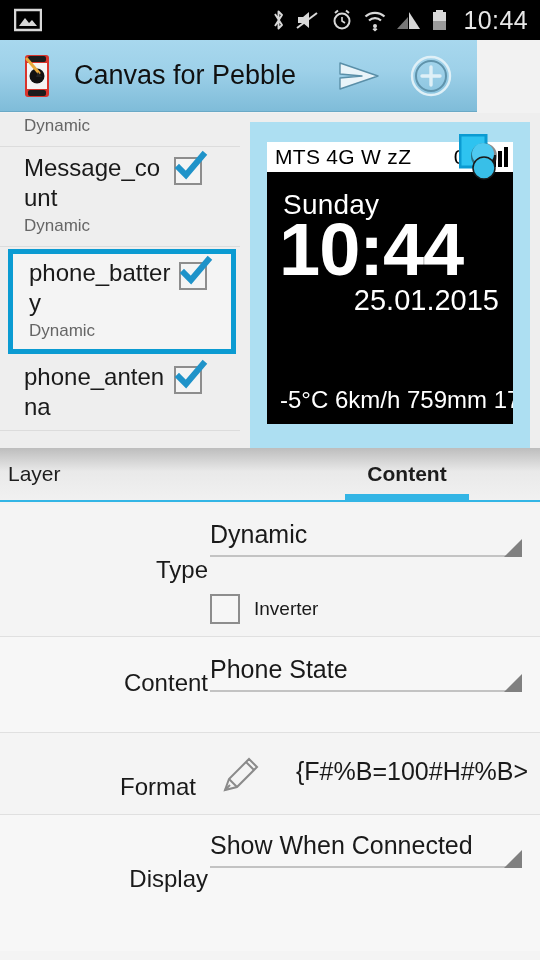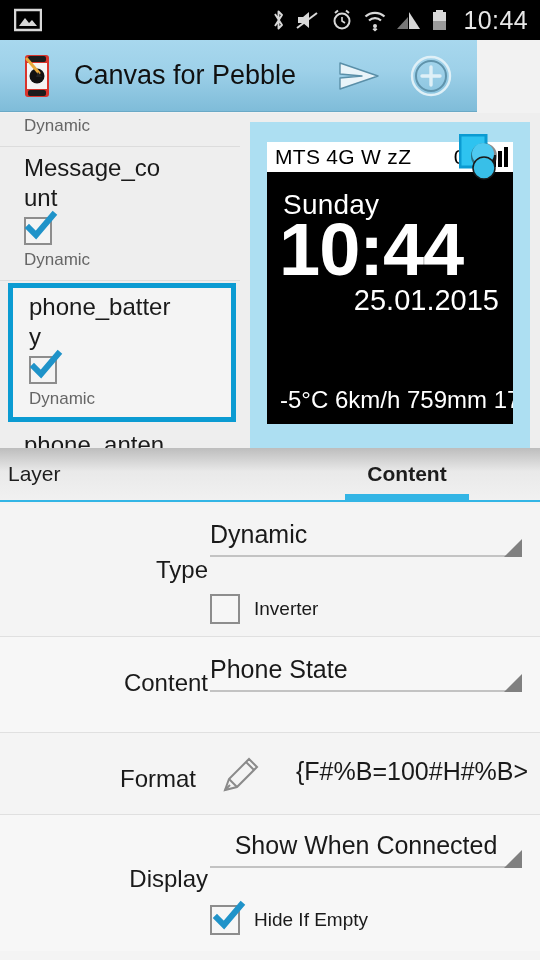--- a/index.html
+++ b/index.html
@@ -46,21 +46,21 @@
     background: #eeeeee; overflow: hidden;
   }
   .layerlist {
     position: absolute; left: 0; top: 0; width: 240px; height: 335px;
     background: #eeeeee; overflow: hidden;
   }
   .li {
     position: relative; padding: 6px 14px 8px 24px; background: #eeeeee;
     border-bottom: 1px solid #dcdcdc;
   }
-  .li .row { display: flex; align-items: flex-start; flex-direction: column; }
+  .li .row { display: flex; align-items: flex-start; }
   .li-name {
     font-size: 24px; color: #1a1a1a; line-height: 30px; flex: 1 1 auto;
     padding-right: 6px; word-break: break-all; max-width: 150px;
   }
   .li-sub { font-size: 17px; color: #666; line-height: 24px; padding-top: 1px; }
   .cb {
     flex: none; width: 30px; height: 30px; margin-top: 4px; position: relative;
   }
   .cb .box {
     position: absolute; left: 0; top: 0; width: 28px; height: 28px;
@@ -339,43 +339,35 @@
 
     <div class="frow alt" style="height:96px;">
       <div class="flabel" style="top:32px;">Content</div>
       <div class="fvalue-wrap" style="top:18px;">
         <div class="spinner-val">Phone State</div>
         <div class="spinner-line"></div>
       </div>
     </div>
 
     <div class="frow" style="height:82px;">
-      <div class="flabel" style="top:32px; right:344px;">Format</div>
+      <div class="flabel" style="top:40px; right:344px;">Format</div>
       <div style="position:absolute; left:216px; top:18px;">
         <svg width="48" height="48" viewBox="0 0 48 48">
           <path d="M9 39 L13 28 L33 8 L41 16 L21 36 Z" fill="none" stroke="#8a8a8a" stroke-width="2"></path>
           <path d="M13 28 L21 36" fill="none" stroke="#8a8a8a" stroke-width="2"></path>
           <path d="M30 11 L38 19" fill="none" stroke="#8a8a8a" stroke-width="2"></path>
           <path d="M9 39 L14 34" fill="none" stroke="#8a8a8a" stroke-width="2"></path>
         </svg>
       </div>
       <div style="position:absolute; left:296px; top:24px; font-size:25px; color:#1a1a1a; white-space:nowrap;">{F#%B=100#H#%B&gt;</div>
     </div>
 
     <div class="frow alt" style="height:136px; border-bottom:none;">
       <div class="flabel" style="top:50px;">Display</div>
-      <div class="fvalue-wrap" style="top:16px;text-align:center;">
+      <div class="fvalue-wrap" style="top:16px;">
         <div class="spinner-val">Show When Connected</div>
         <div class="spinner-line"></div>
       </div>
-      <div class="fvalue-wrap inline-check" style="top:90px;">
-        <span class="cbox">
-          <svg class="tick-abs" width="38" height="36" viewBox="0 0 38 36">
-            <path d="M8 19 L15 26 L32 6" fill="none" stroke="#1f93c9" stroke-width="6" stroke-linecap="square"></path>
-          </svg>
-        </span>
-        <span class="lbl">Hide If Empty</span>
-      </div>
     </div>
 
   </div>
 
 </div>
 
 </body></html>

